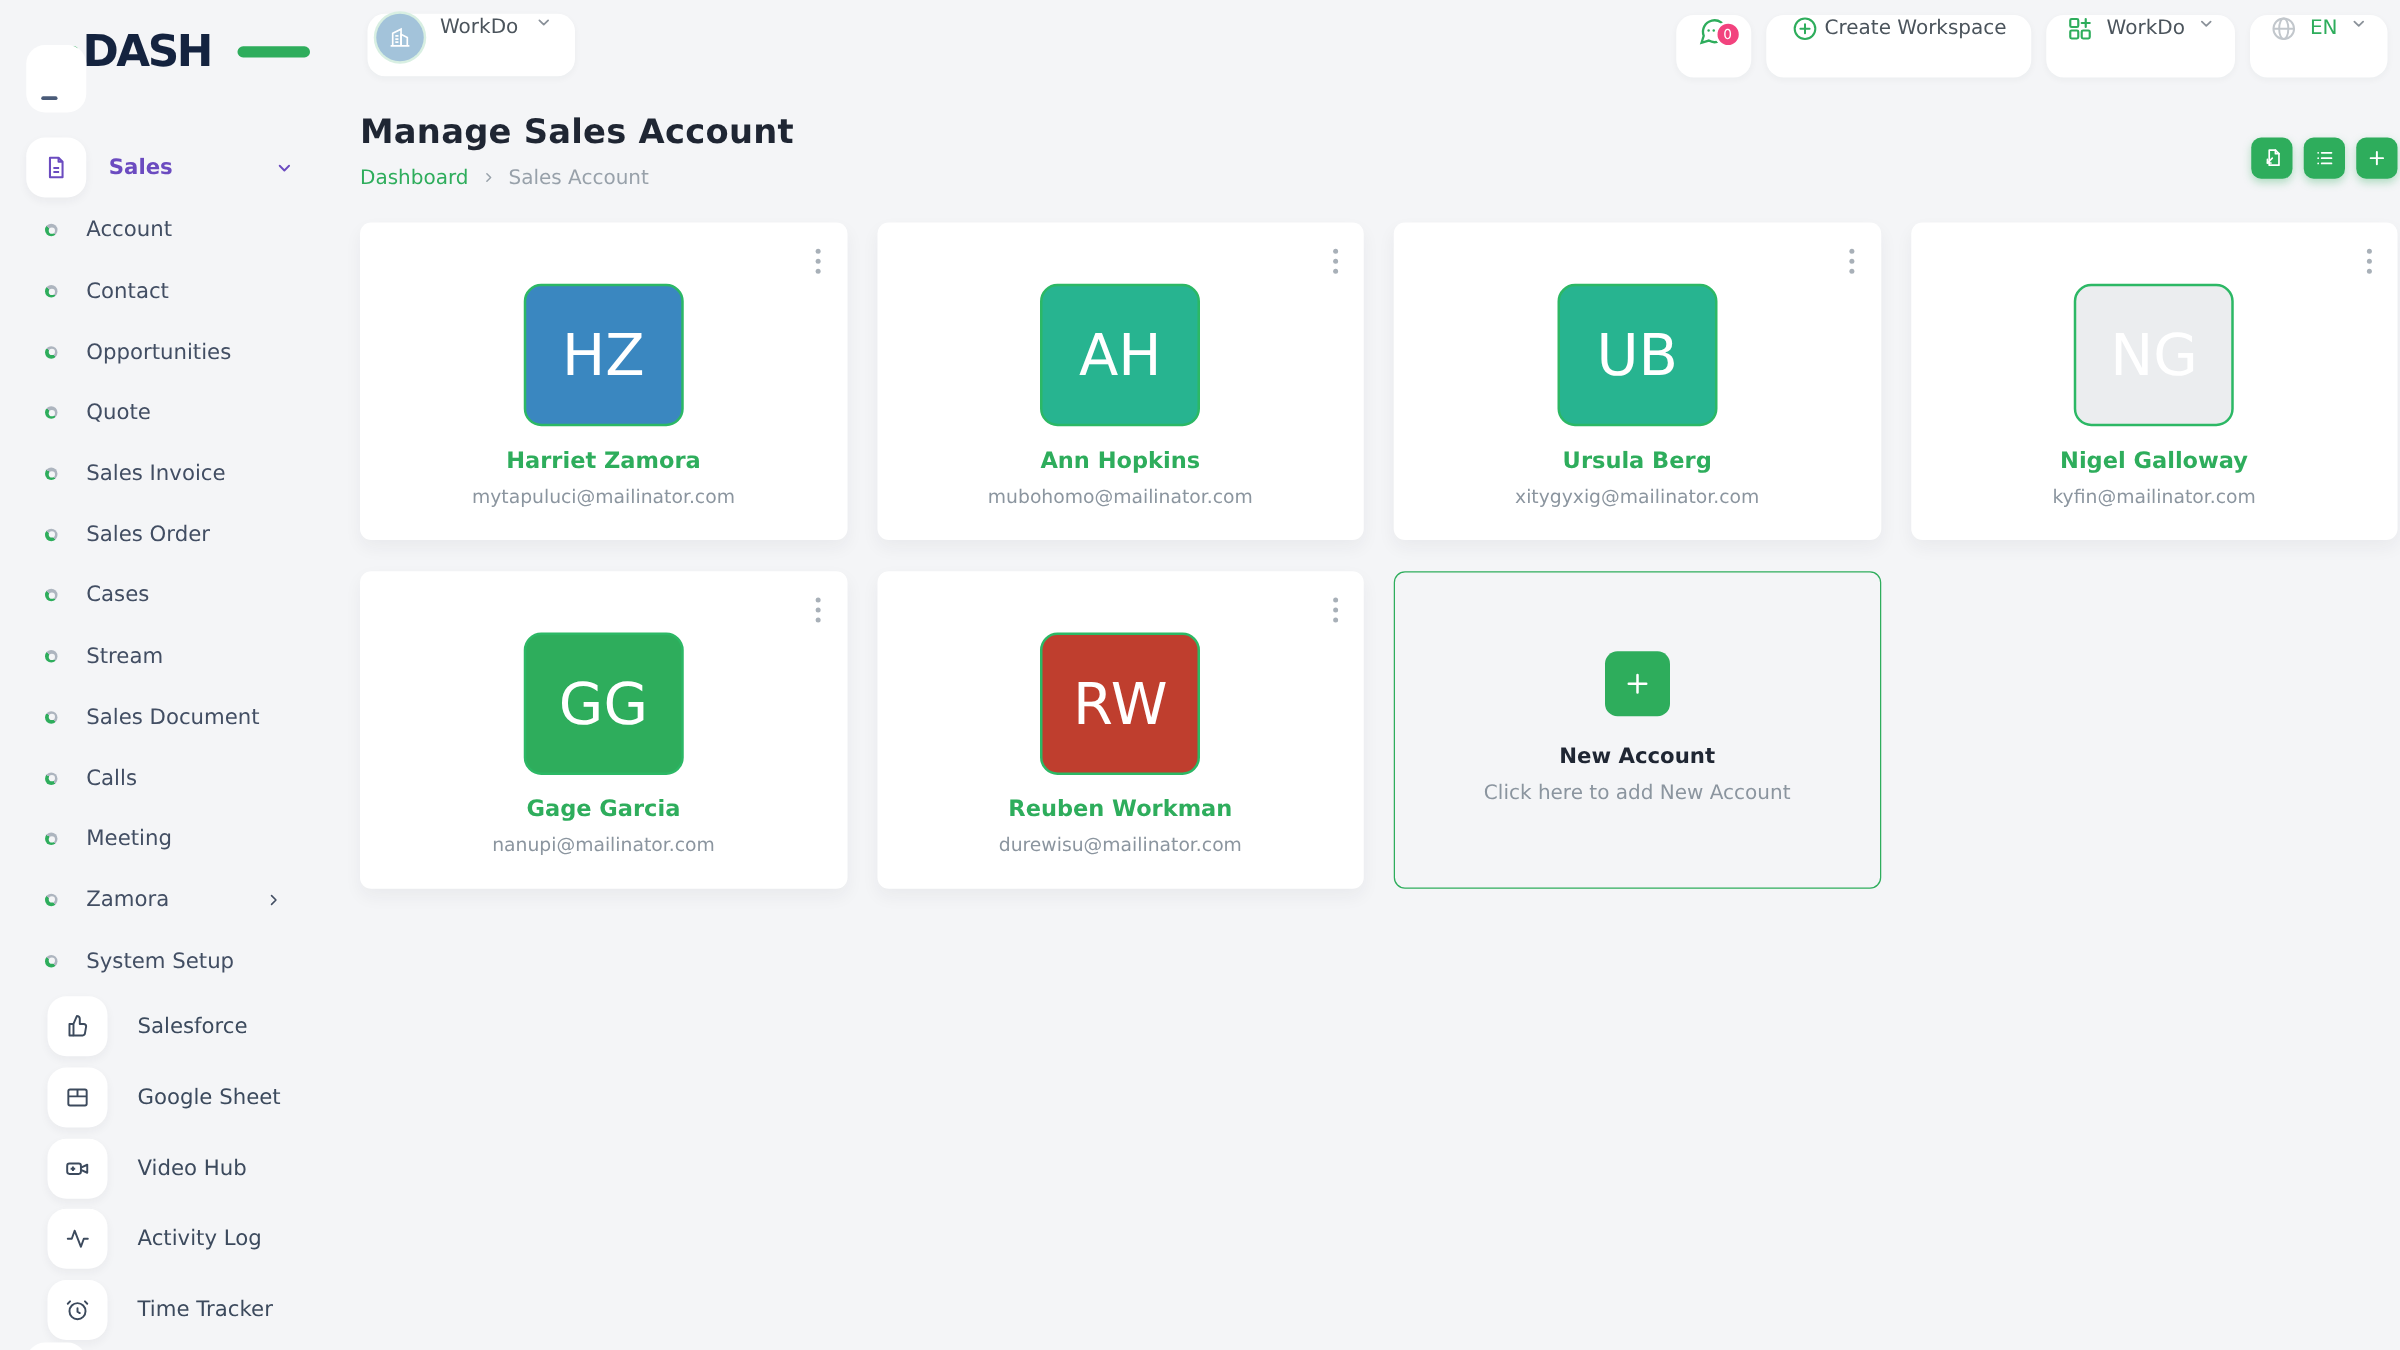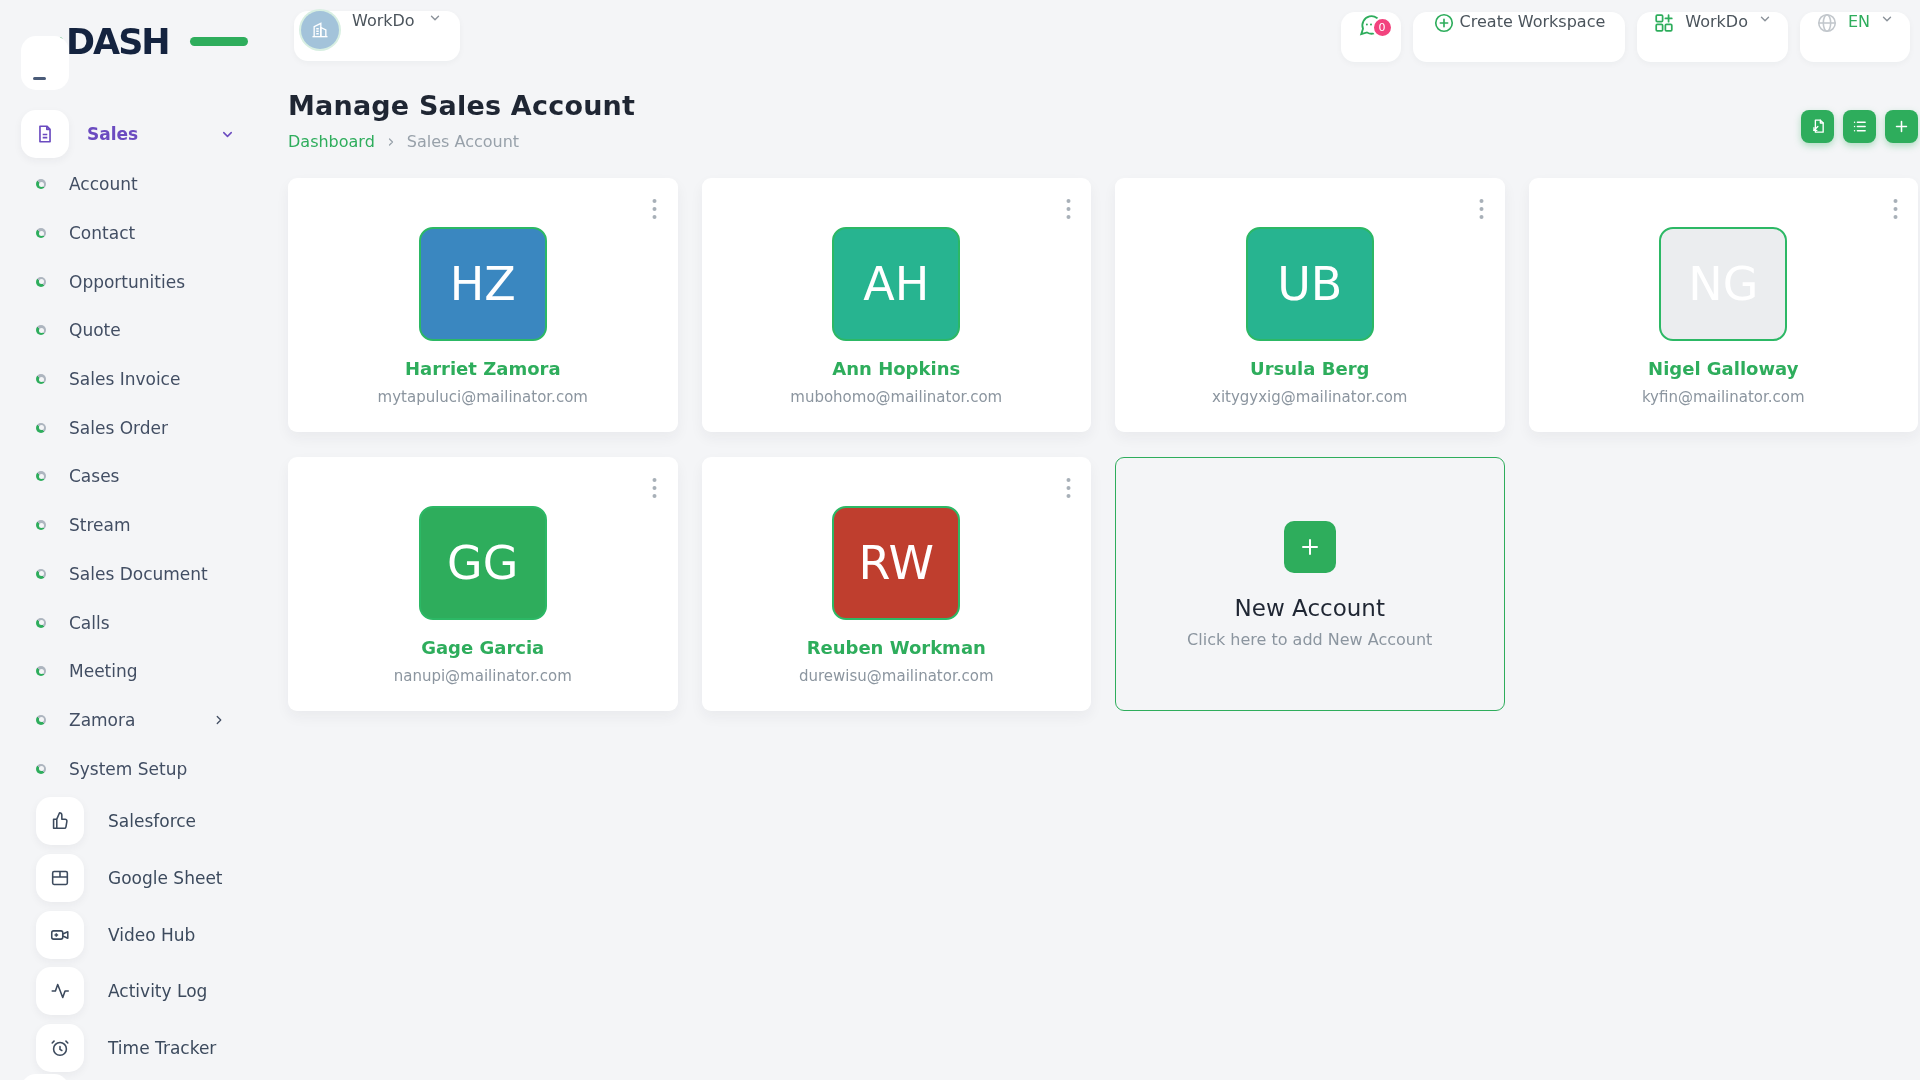--- a/index.html
+++ b/index.html
@@ -47,21 +47,21 @@
   .sales-label { font-size:17px; font-weight:600; color:#6b4bc0; flex:1; }
   .subnav { position:absolute; left:0; top:160px; width:240px; }
   .subitem { height:48.7px; display:flex; align-items:center; padding-left:36px; gap:23px; cursor:pointer; }
   .bullet { width:10px; height:10px; border-radius:50%; flex:none;
             background:conic-gradient(from 140deg, #2ead5c 0 170deg, #adb5bf 170deg 360deg);
             position:relative; }
   .bullet::after { content:""; position:absolute; left:2.5px; top:2.5px; width:5px; height:5px;
                    border-radius:50%; background:#f4f5f7; }
   .sublabel { font-size:17px; color:#424e63; flex:1; }
   .modules { position:absolute; left:0; top:793px; width:248px; }
-  .module { height:56.7px; display:flex; align-items:center; padding-left:36px; gap:24px; cursor:pointer; }
+  .module { height:56.7px; display:flex; align-items:center; padding-left:6px; gap:24px; cursor:pointer;margin-left:32px; }
   .modlabel { font-size:17px; color:#3c4a5d; flex:1; }
   
   .main { position:absolute; left:288px; top:72px; width:1630px; }
   .titlebar { display:flex; justify-content:space-between; align-items:flex-start; margin-top:18px; }
   .page-title { font-size:27px; font-weight:700; color:#1f2633; letter-spacing:0.2px; }
   .crumbs { display:flex; align-items:center; gap:10px; margin-top:11px; font-size:16px; }
   .crumb-home { color:#2ead5c; cursor:pointer; }
   .crumb-cur { color:#98a1aa; }
   .actions { display:flex; gap:9px; margin-top:20px; }
   .act-btn { width:33px; height:33px; border-radius:8px; background:#2ead5c; display:flex;
@@ -74,21 +74,21 @@
   .dots { position:absolute; top:18px; right:13px; width:20px; height:26px; display:flex;
           align-items:center; justify-content:center; cursor:pointer; }
   .avatar { width:128px; height:114px; border-radius:14px; border:2px solid #2cb865; color:#fff;
             font-size:46px; display:flex; align-items:center; justify-content:center; }
   .cname { margin-top:17px; font-size:18px; font-weight:600; color:#2ead5c; cursor:pointer; }
   .cemail { margin-top:9px; font-size:15px; color:#8b959f; }
   .new-card { border:1px solid #2ead5c; border-radius:9px; height:254px; display:flex;
               flex-direction:column; align-items:center; padding-top:63px; cursor:pointer; }
   .plus-box { width:52px; height:52px; border-radius:10px; background:#2ead5c; display:flex;
               align-items:center; justify-content:center; }
-  .new-title { margin-top:22px; font-size:23px; font-weight:400; color:#1f2633; }
+  .new-title { margin-top:22px; font-size:17px; font-weight:700; color:#1f2633; }
   .new-sub { margin-top:9px; font-size:16px; color:#8b959f; }
   svg { display:block; }
 </style>
 </head>
 <body>
 
 <div class="header">
   <div class="logo">
     <span class="logo-text">DASH</span>
     <span class="logo-dash"></span>

